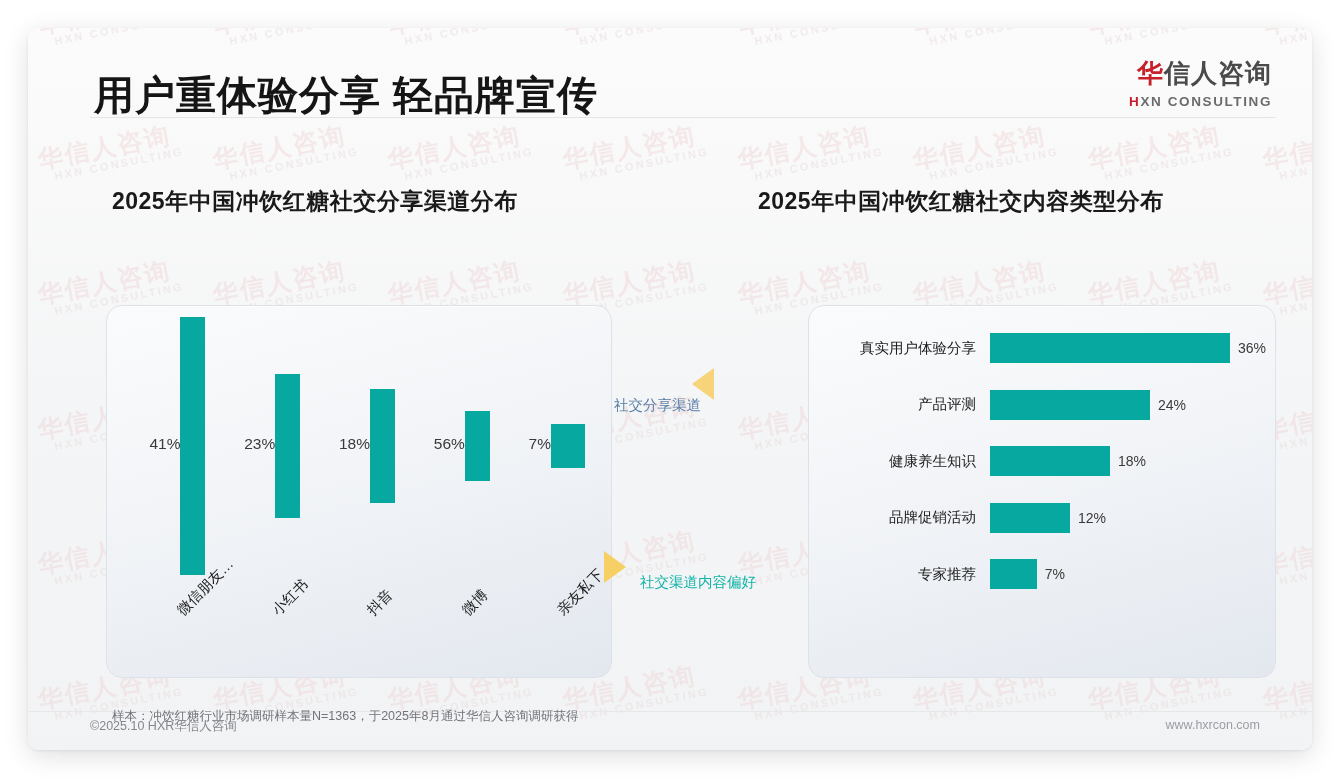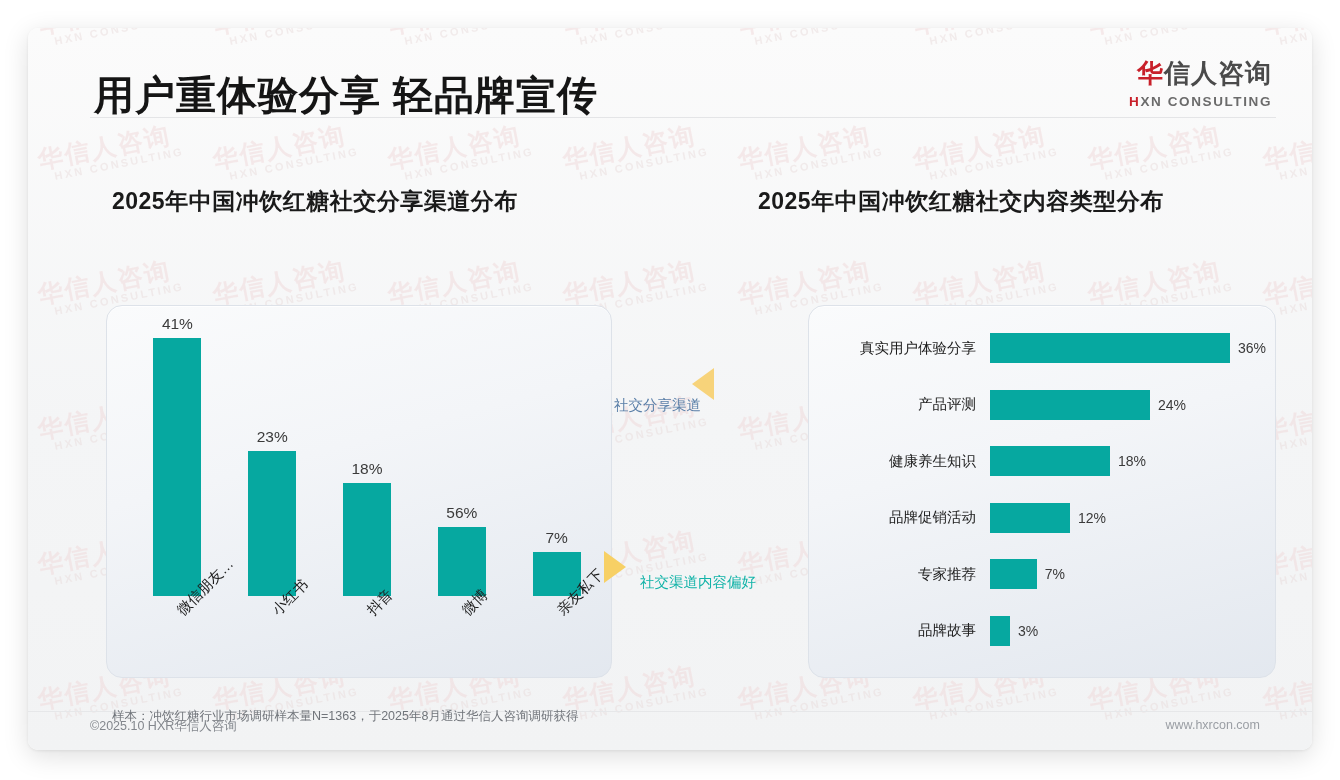--- a/index.html
+++ b/index.html
@@ -148,21 +148,20 @@
     width: 474px;
     height: 300px;
     display: flex;
     align-items: flex-end;
     justify-content: space-around;
   }
   .vbar-col {
     position: relative;
     width: 56px;
     display: flex;
-    flex-direction: column;
     align-items: center;
     justify-content: flex-end;
     height: 100%;
   }
   .vbar-value {
     font-size: 15.5px;
     color: #3a3a3a;
     margin-bottom: 5px;
     white-space: nowrap;
   }
@@ -434,25 +433,20 @@
       <div class="hbar-row">
         <div class="hbar-label">品牌促销活动</div>
         <div class="hbar-rect" style="width: 80px; background: rgb(6, 168, 160);"></div>
         <div class="hbar-value">12%</div>
       </div>
       <div class="hbar-row">
         <div class="hbar-label">专家推荐</div>
         <div class="hbar-rect" style="width: 46.6667px; background: rgb(6, 168, 160);"></div>
         <div class="hbar-value">7%</div>
       </div>
-      <div class="hbar-row">
-        <div class="hbar-label">品牌故事</div>
-        <div class="hbar-rect" style="width: 20px; background: rgb(6, 168, 160);"></div>
-        <div class="hbar-value">3%</div>
-      </div>
     </div>
 
   <div class="mid-item" id="mid-top">
     <div class="tri tri-left"></div>
     <div class="mid-text">社交分享渠道</div>
   </div>
   <div class="mid-item" id="mid-bot">
     <div class="tri tri-right"></div>
     <div class="mid-text">社交渠道内容偏好</div>
   </div>

